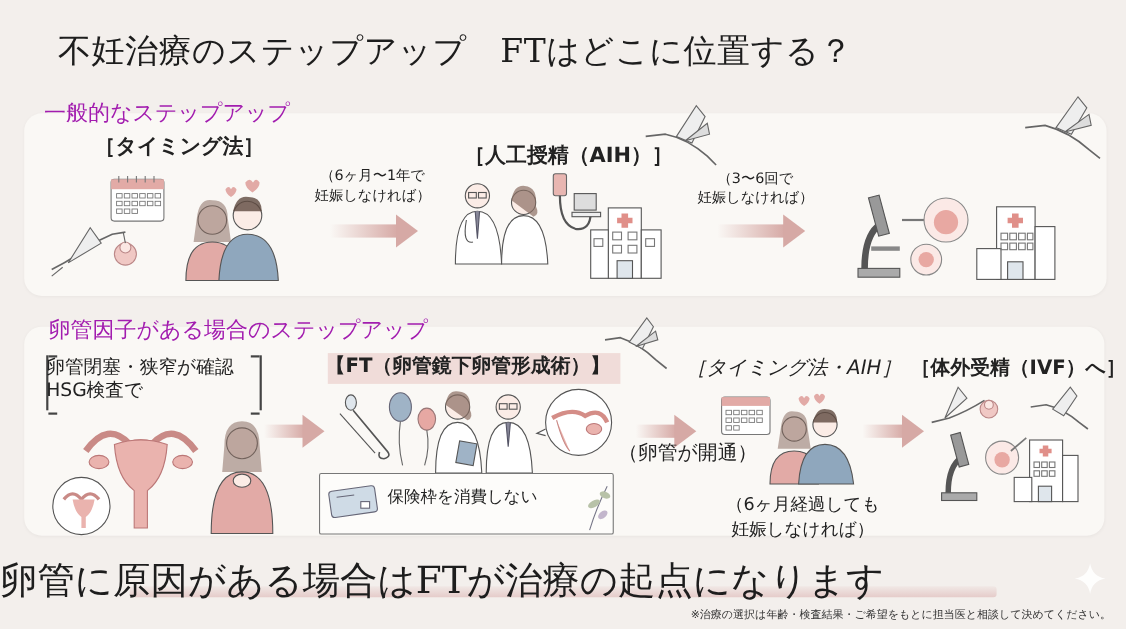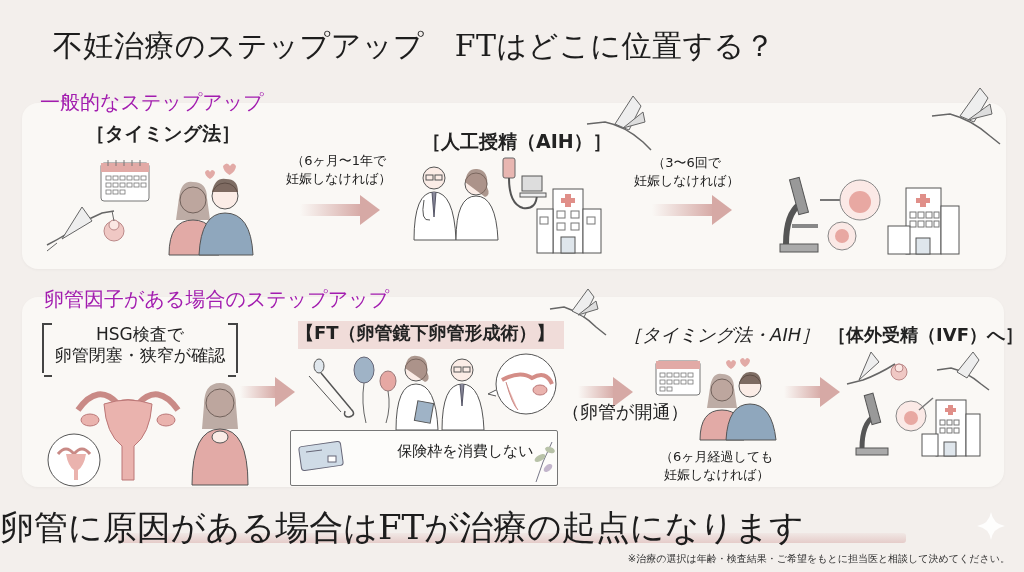--- a/index.html
+++ b/index.html
@@ -22,21 +22,21 @@
     font-family: "DejaVu Serif", serif; color: #a21caf; z-index: 3;
   }
   .panel {
     position: absolute; background: #faf8f5; border-radius: 16px;
     box-shadow: 0 1px 3px rgba(0,0,0,0.04);
   }
   #panel1 { left: 22px; top: 103px; width: 984px; height: 166px; }
   #panel2 { left: 22px; top: 297px; width: 982px; height: 190px; }
   .step-title {
     position: absolute; font-size: 19px; font-weight: bold; color: #222;
-    text-align: center; white-space: nowrap; line-height: 1.25;
+    white-space: nowrap; line-height: 1.25;
   }
   .cond {
     position: absolute; font-size: 13px; text-align: center; line-height: 1.35; color: #222;
     white-space: nowrap;
   }
   .arrow {
     position: absolute; height: 22px;
   }
   .arrow .shaft {
     position: absolute; left: 0; top: 5px; height: 12px; right: 18px;
@@ -242,22 +242,22 @@
       </g>
     <rect x="30" y="52" width="14" height="16" fill="#dfe6ec" stroke="#555"></rect>
   </svg>
 </div>
 
 <div class="panel" id="panel2"></div>
 <div class="section-label" style="left:44px; top:286px;">卵管因子がある場合のステップアップ</div>
 
 <div class="bracket-box" style="left:42px; top:323px; width:196px; height:50px;"></div>
 <div class="step-title" style="left:42px; top:324px; width:196px; font-size:17px; font-weight:normal;">
+  <div>卵管閉塞・狭窄が確認</div>
   <div>HSG検査で</div>
-  <div>卵管閉塞・狭窄が確認</div>
 </div>
 <div>
   <svg style="left:68px;top:380px" width="120" height="100">
     <path d="M10 30 q20 -28 40 -6 q10 -4 20 0 q20 -22 40 6" fill="none" stroke="#c98a86" stroke-width="6"></path>
     <path d="M36 24 q2 30 18 42 l0 34 l12 0 l0 -34 q16 -12 18 -42 q-24 -8 -48 0z" fill="#eab3ae" stroke="#b77"></path>
     <ellipse cx="22" cy="40" rx="9" ry="6" fill="#eab3ae" stroke="#b77"></ellipse>
     <ellipse cx="98" cy="40" rx="9" ry="6" fill="#eab3ae" stroke="#b77"></ellipse>
   </svg>
   <svg style="left:44px;top:432px" width="62" height="55">
     <circle cx="30" cy="28" r="26" fill="#fff" stroke="#555"></circle>
@@ -310,21 +310,21 @@
     <ellipse cx="52" cy="40" rx="7" ry="5" fill="#eab3ae" stroke="#b77"></ellipse>
   </svg>
 </div>
 
 <div class="note-box" style="left:290px; top:430px; width:268px; height:56px;"></div>
 <svg style="left:298px;top:440px" width="48" height="32">
   <rect x="2" y="4" width="42" height="24" rx="3" fill="#cfdbe6" stroke="#667" transform="rotate(-8 23 16)"></rect>
   <line x1="8" y1="12" x2="24" y2="10" stroke="#667"></line>
   <rect x="30" y="16" width="8" height="6" fill="#fff" stroke="#667"></rect>
 </svg>
-<div class="note-text" style="left:290px; top:441px; width:241px; padding-left:20px;margin-left:45px;">
+<div class="note-text" style="left:290px; top:441px; width:241px; padding-left:20px;">
   <div>保険枠を消費しない</div>
 </div>
 <svg style="left:528px;top:436px" width="30" height="48">
   <path d="M8 46 q6 -20 16 -40" stroke="#778" fill="none"></path>
   <ellipse cx="12" cy="22" rx="6" ry="3" fill="#b8c2a8" transform="rotate(-30 12 22)"></ellipse>
   <ellipse cx="22" cy="14" rx="5" ry="3" fill="#b8c2a8" transform="rotate(20 22 14)"></ellipse>
   <ellipse cx="20" cy="32" rx="5" ry="3" fill="#c3b6cc" transform="rotate(-40 20 32)"></ellipse>
 </svg>
 
 <svg style="left:548px;top:287px" width="62" height="55">
@@ -361,21 +361,21 @@
 <svg style="left:698px;top:358px" width="80" height="82">
   <path d="M28 4 q3 -4 5 0 q2 -4 5 0 q0 4 -5 7 q-5 -3 -5 -7z" fill="#e2aaa6"></path>
   <path d="M42 2 q3 -4 5 0 q2 -4 5 0 q0 4 -5 7 q-5 -3 -5 -7z" fill="#e2aaa6"></path>
   <circle cx="24" cy="32" r="11" fill="#fbece6" stroke="#555"></circle>
   <path d="M12 30 q2 -16 12 -14 q12 0 12 14 l3 20 l-30 0z" fill="#8a6e62" opacity="0.55"></path>
   <circle cx="52" cy="28" r="11" fill="#fbece6" stroke="#555"></circle>
   <path d="M41 26 q3 -13 12 -12 q10 0 10 12" fill="#5f4a40" opacity="0.8"></path>
   <path d="M2 82 q0 -30 22 -30 q22 0 22 30z" fill="#e2aaa6" stroke="#555"></path>
   <path d="M28 82 q2 -36 24 -36 q22 0 26 36z" fill="#8fa7bd" stroke="#555"></path>
 </svg>
-<div class="cond" style="left:660px; top:448px; font-size:13px;">
+<div class="cond" style="left:660px; top:448px; font-size:16px;">
   <div>（6ヶ月経過しても</div>
   <div>妊娠しなければ）</div>
 </div>
 
 <div class="arrow" style="left:784px; top:381px; width:56px;">
     <div class="shaft"></div>
     <div class="head"></div>
   </div>
 
 <div class="step-title" style="left:828px; top:324px; font-size:18px; font-weight:bold;">［体外受精（IVF）へ］</div>

